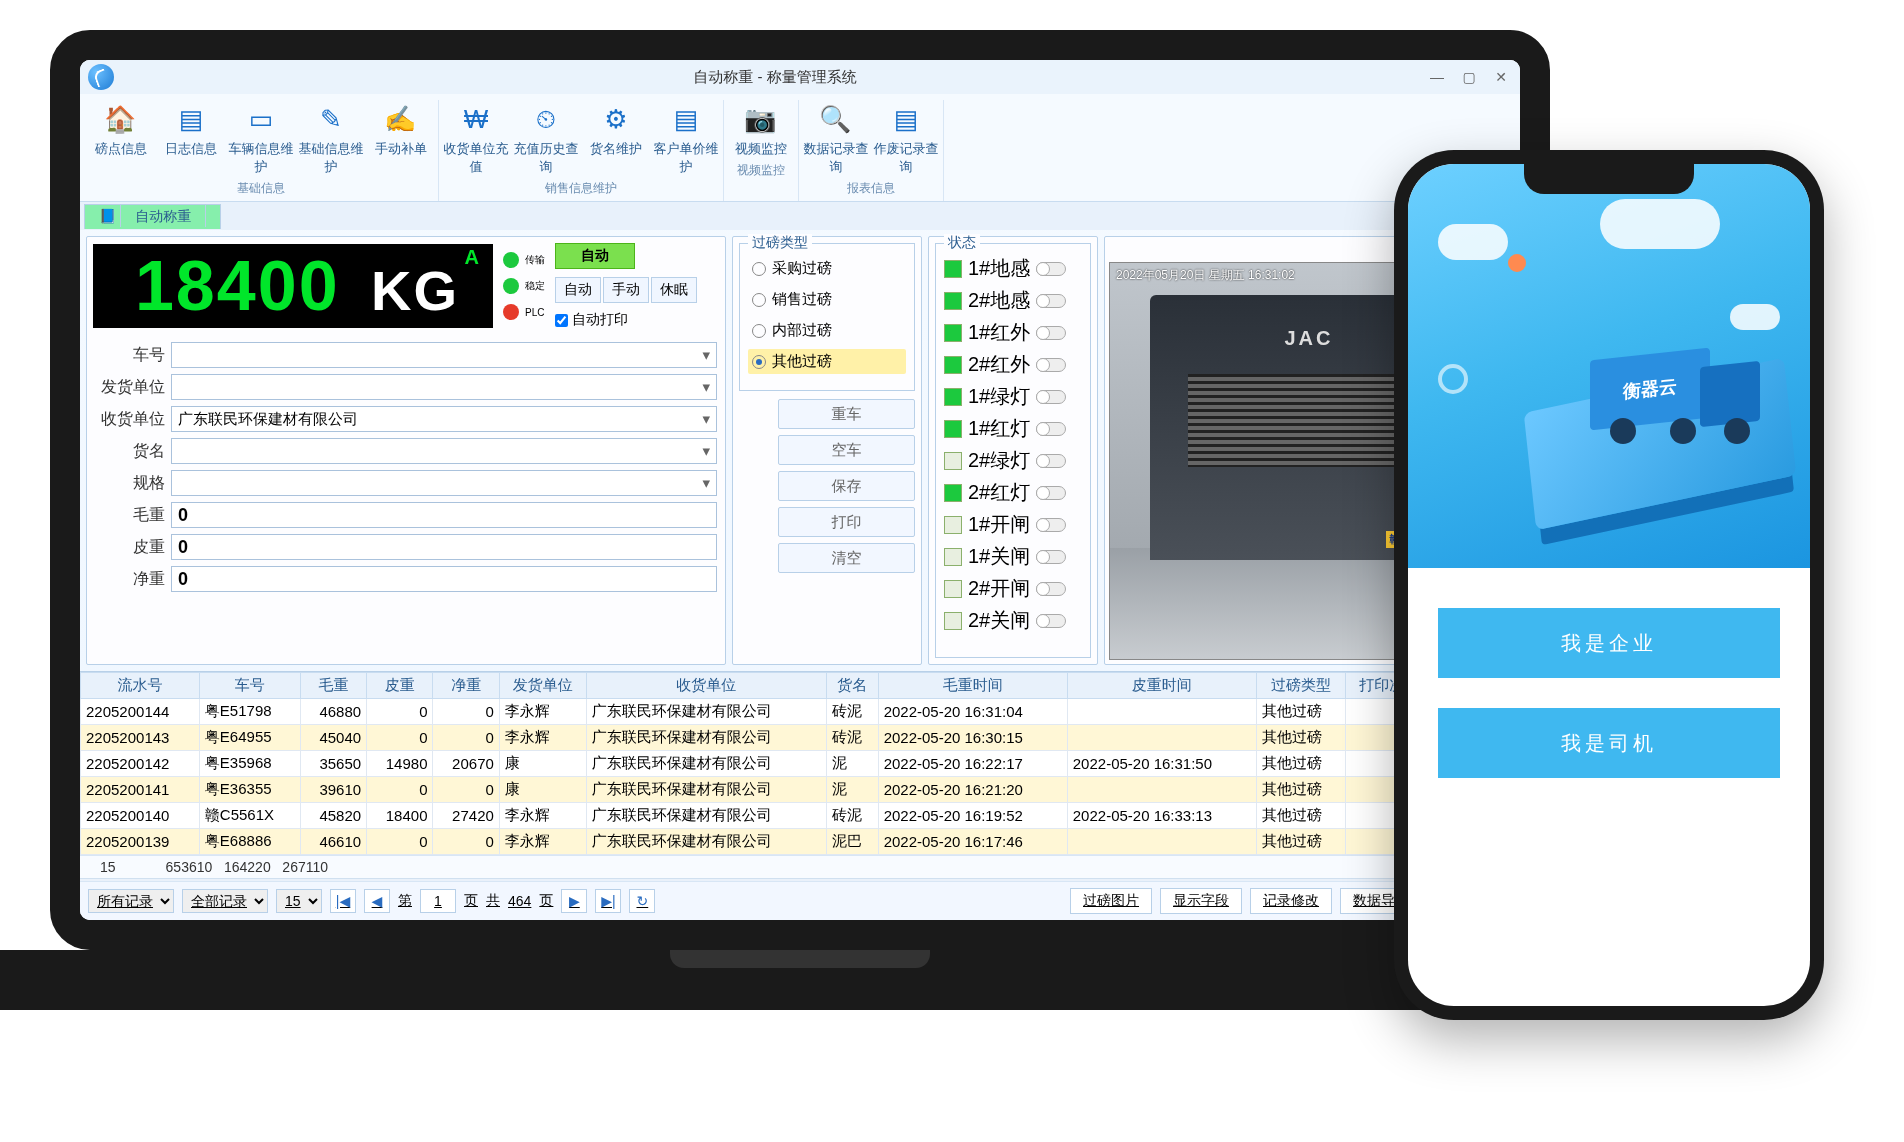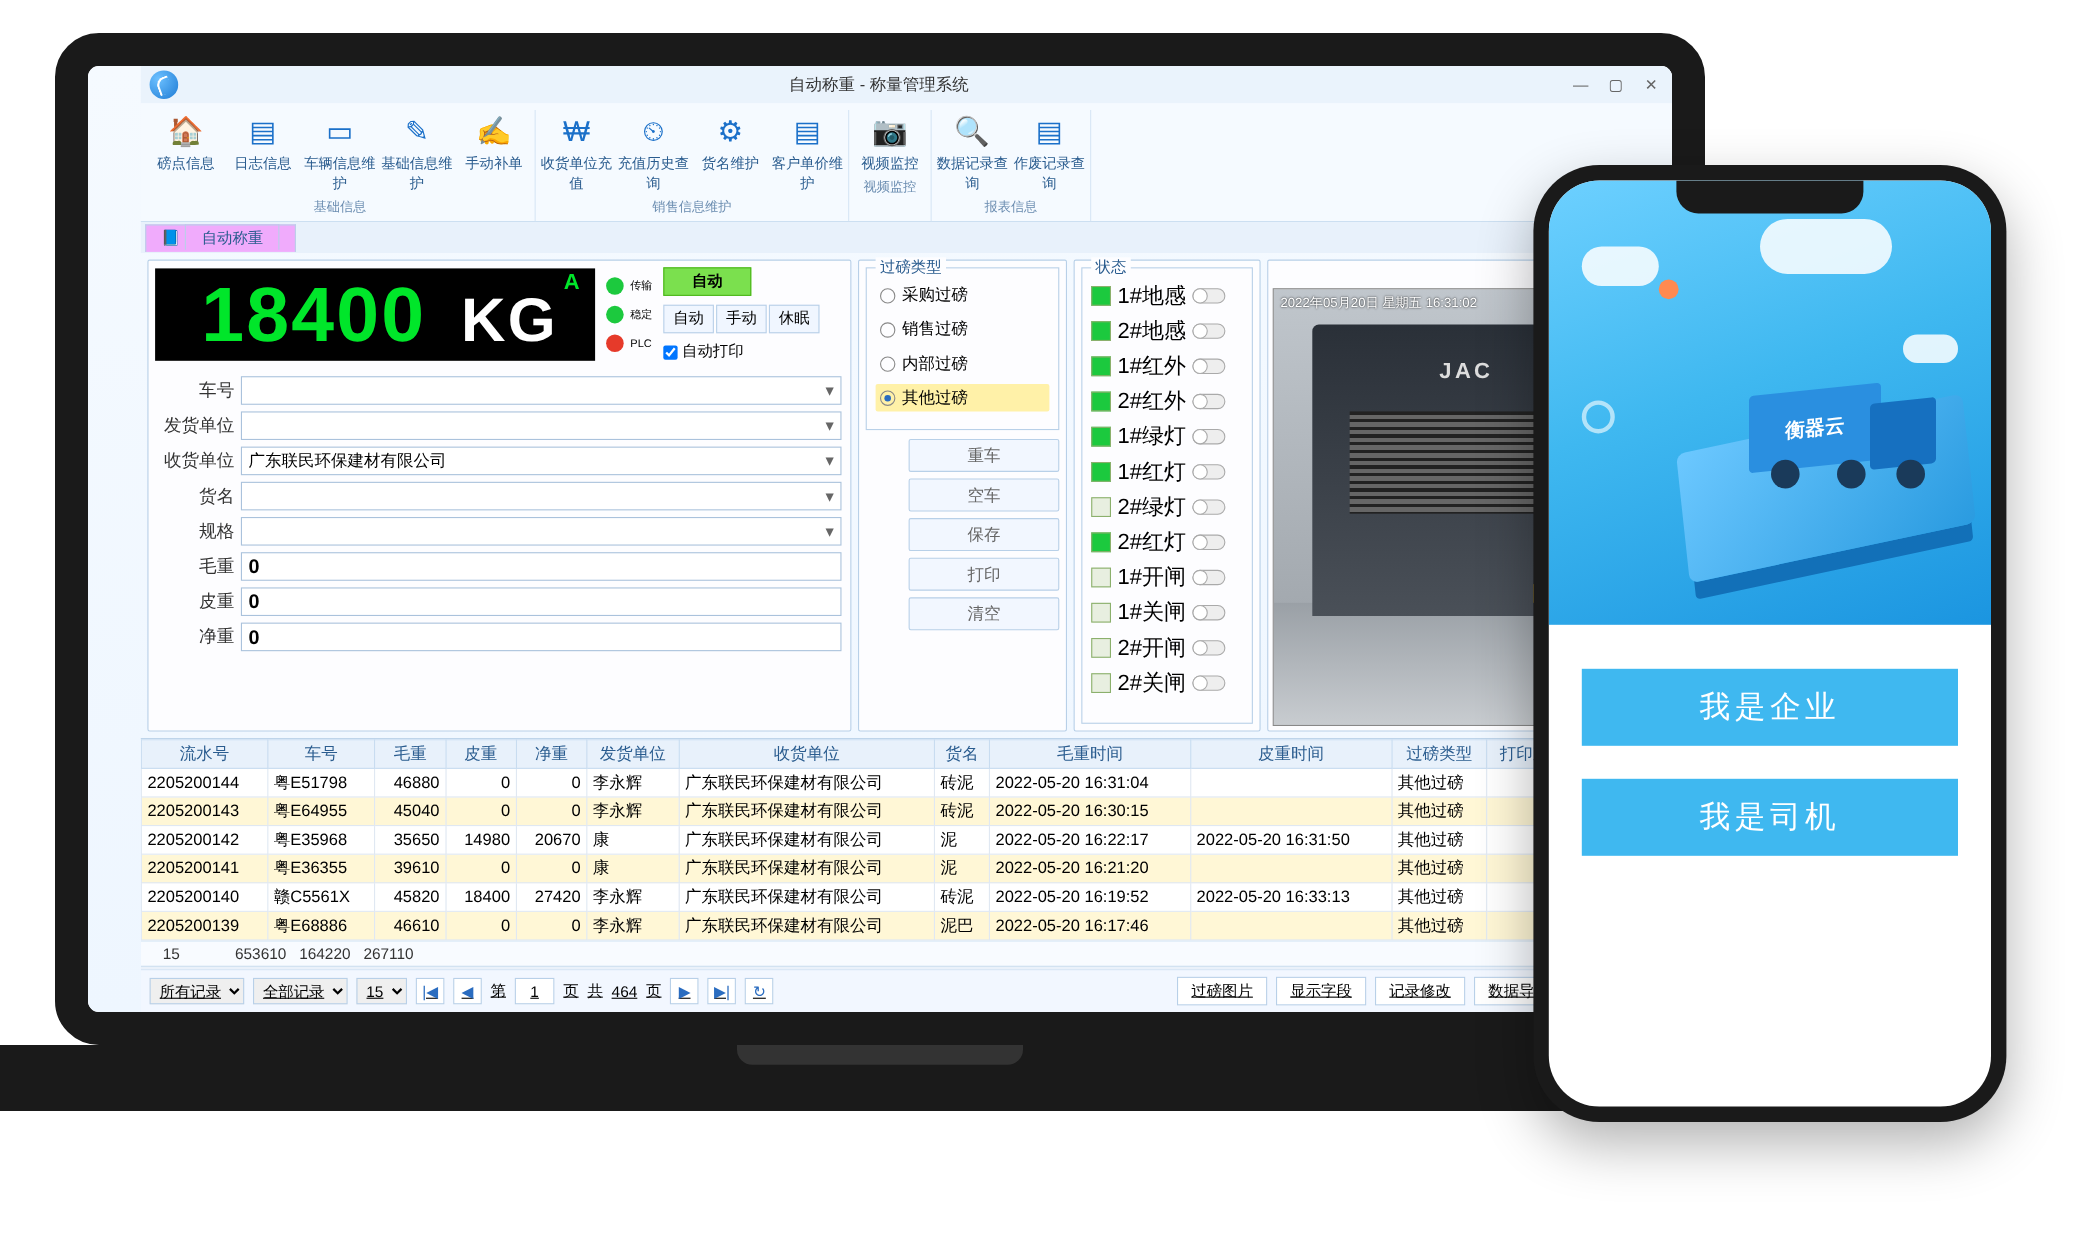--- a/index.html
+++ b/index.html
@@ -5,42 +5,42 @@
 * { box-sizing: border-box; margin: 0; padding: 0; font-family: "Microsoft YaHei", "SimSun", Arial, sans-serif; }
 body { background: #fff; width: 1904px; height: 1142px; position: relative; overflow: hidden; }
 
 
 .laptop { position: absolute; left: 50px; top: 30px; width: 1500px; height: 1020px; }
 .laptop-screen { width: 100%; height: 920px; border: 30px solid #1a1a1a; border-radius: 40px; background: #fff; overflow: hidden; position: relative; }
 .laptop-base { width: 1700px; height: 60px; background: #1a1a1a; margin-left: -100px; border-radius: 0 0 30px 30px; position: relative; }
 .laptop-notch { width: 260px; height: 18px; background: #333; margin: 0 auto; border-radius: 0 0 14px 14px; }
 
 
-.app { width: 100%; height: 100%; font-size: 16px; background: linear-gradient(#f5faff,#eef6ff); display: flex; flex-direction: column; padding-left: 48px; }
+.app { width: 100%; height: 100%; font-size: 16px; background: linear-gradient(#f5faff,#eef6ff); display: flex; flex-direction: column; }
 
 .titlebar { height: 34px; display: flex; align-items: center; padding: 0 8px; background: #eaf3fc; font-size: 15px; }
 .titlebar .logo { width: 26px; height: 26px; border-radius: 50%; background: radial-gradient(circle at 30% 30%, #6cc0ff, #1e7bd4); margin-right: 10px; position: relative; }
 .titlebar .logo::after { content:""; position:absolute; left:7px; top:6px; width:10px; height:14px; border:2px solid #fff; border-right:none; border-bottom:none; border-radius:8px 0 0 0; transform:rotate(-20deg);}
 .titlebar .title { flex: 1; text-align: center; color: #333; }
 .winicons { display: flex; gap: 10px; }
 .winicons span { width: 22px; height: 22px; display:flex; align-items:center; justify-content:center; color:#666; font-size:14px; cursor:pointer; }
 
 .menubar { height: 30px; display: flex; align-items: flex-end; padding: 0 10px; background: #eaf3fc; font-size: 15px; }
 .menubar .tab { padding: 4px 14px; color: #2a5c8f; cursor:pointer; border:1px solid transparent; border-bottom:none; }
 .menubar .tab.active { background: #f5faff; border-color: #c8dcf0; border-radius: 4px 4px 0 0; font-weight: bold; }
 
 .ribbon { background: #f5faff; border-bottom: 1px solid #c8dcf0; display: flex; padding: 6px 4px 0 4px; }
 .ribbon-group { display: flex; flex-direction: column; align-items: center; border-right: 1px solid #d8e6f5; padding: 0 2px; }
 .ribbon-icons { display: flex; }
 .ribbon-item { width: 70px; text-align: center; font-size: 13px; color: #2a5c8f; cursor:pointer; padding-bottom: 2px; }
 .ribbon-item .icon { width: 38px; height: 38px; margin: 0 auto 2px; display:flex; align-items:center; justify-content:center; color:#1b70c9; font-size:26px; border:1px solid transparent; }
 .ribbon-group-label { font-size: 12px; color: #6a8cb0; padding: 2px 0 4px 0; }
 
 .doc-tab { height: 28px; background:#e8f1fb; display:flex; align-items:center; padding-left:4px; }
-.doc-tab span { background:#f0abfc; border:1px solid #b8d0e8; border-bottom:none; padding:3px 14px; font-size:14px; color:#2a5c8f; }
+.doc-tab span { background:#86efac; border:1px solid #b8d0e8; border-bottom:none; padding:3px 14px; font-size:14px; color:#2a5c8f; }
 
 .main-panels { display: flex; gap: 6px; padding: 6px; }
 
 .panel { border: 1px solid #b8d0e8; background: #fdfdff; border-radius: 2px; }
 
 .weigh-left { width: 640px; display:flex; flex-direction:column;}
 .weigh-display { display:flex; align-items:center; gap:10px; padding:6px; }
 .weigh-screen { background:#000; color:#00e62a; font-family: "Arial Black", sans-serif; font-size:70px; font-weight:900; padding:2px 20px 2px 28px; letter-spacing:2px; position:relative; width:400px; text-align:center; }
 .weigh-screen .unit { color:#fff; font-size:56px; margin-left:10px;}
 .weigh-screen .corner { position:absolute; top:2px; right:12px; color:#00e62a; font-size:20px; font-weight:bold;}
@@ -123,21 +123,21 @@
 .o2{width:18px;height:18px;background:#ff8a50;top:90px;left:100px;}
 .iso-scene { position:absolute; right:20px; top:140px; width:280px; height:220px;}
 .platform{position:absolute;left:20px;right:0;bottom:20px;height:120px;background:linear-gradient(135deg,#6cc8ff,#2a9be0);transform:skewY(-12deg) skewX(6deg);border-radius:8px;box-shadow:0 20px 0 -4px #1270b8;}
 .truck3d{position:absolute;right:30px;top:30px;width:170px;height:110px;}
 .truck-body{position:absolute;left:0;top:20px;width:120px;height:70px;background:#2a8fe0;border-radius:4px;display:flex;align-items:center;justify-content:center;color:#fff;font-size:18px;font-weight:bold;transform:skewY(-6deg);}
 .truck-cab{position:absolute;right:0;top:30px;width:60px;height:60px;background:#1670c0;border-radius:4px;transform:skewY(-6deg);}
 .wheel{position:absolute;width:26px;height:26px;background:#1a3a5a;border-radius:50%;bottom:0;}
 .w1{left:20px;}.w2{left:80px;}.w3{right:10px;}
 
 .phone-btns { padding: 40px 30px; display:flex; flex-direction:column; gap:30px;}
-.phone-btn { height:70px; background:#3fb8f0; color:#fff; font-size:28px; border:none; display:flex; align-items:center; justify-content:center; letter-spacing:4px; cursor:pointer;}
+.phone-btn { height:70px; background:#3fb8f0; color:#fff; font-size:20px; border:none; display:flex; align-items:center; justify-content:center; letter-spacing:4px; cursor:pointer;}
 
 </style>
 </head>
 <body>
 
 <div class="laptop">
   <div class="laptop-screen">
     <div class="app">
 
       <div class="titlebar">

